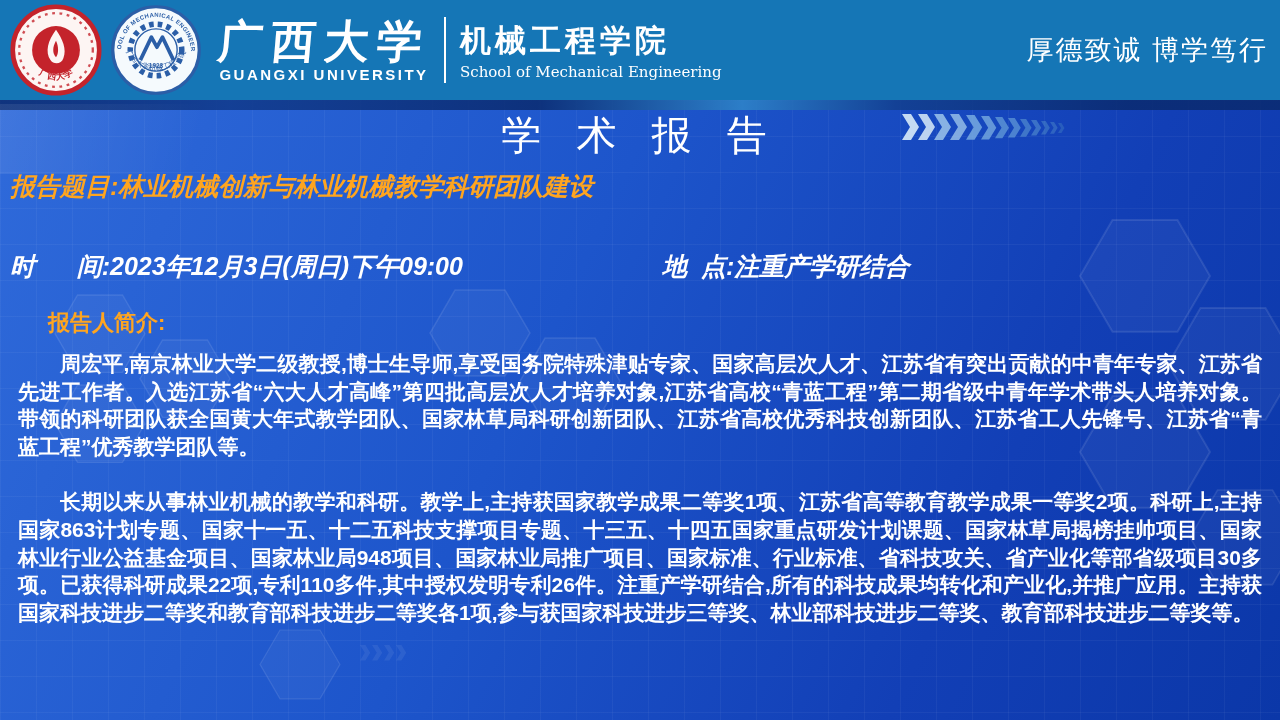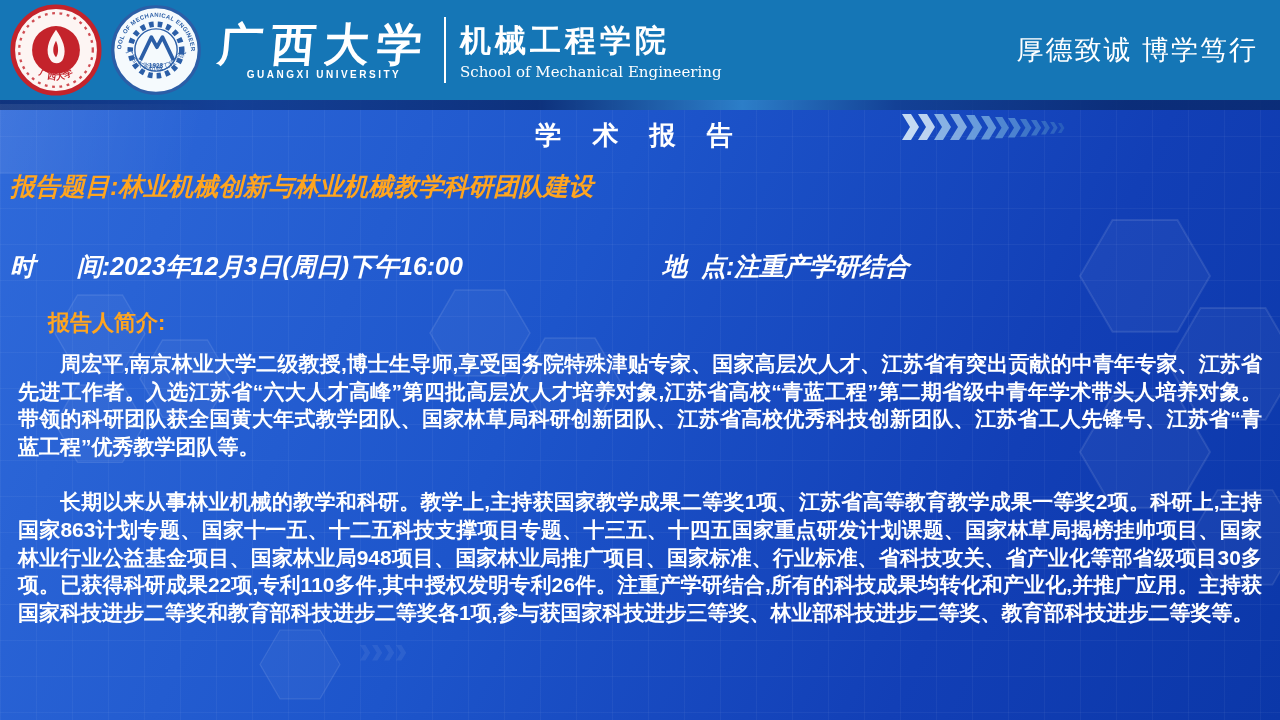--- a/index.html
+++ b/index.html
@@ -15,27 +15,27 @@
     display:flex;align-items:center;padding:0 0 0 10px;box-sizing:border-box;
   }
   .seal{width:92px;height:92px;flex:0 0 auto;}
   .seal + .seal{margin-left:8px;}
   .univ-block{margin-left:16px;display:flex;flex-direction:column;align-items:center;}
   .univ-cn{
     color:#fff;font-size:45px;line-height:48px;font-weight:bold;
     font-family:"DejaVu Serif","Liberation Serif",serif;
     display:inline-block;transform:skewX(-5deg);letter-spacing:8px;
   }
-  .univ-en{color:#fff;font-size:10px;font-weight:bold;letter-spacing:2.5px;text-align:center;}
+  .univ-en{color:#fff;font-size:15px;font-weight:bold;letter-spacing:2.5px;text-align:center;}
   .hdr-divider{width:2px;height:66px;background:#fff;margin:0 14px;flex:0 0 auto;}
   .school-block{display:flex;flex-direction:column;}
   .school-cn{color:#fff;font-size:31px;line-height:40px;font-weight:bold;letter-spacing:4px;
     font-family:"DejaVu Serif","Liberation Serif",serif;}
   .school-en{color:#fff;font-size:15px;margin-top:3px;font-family:"DejaVu Serif","Liberation Serif",serif;}
-  .motto{margin-left:auto;padding-right:22px;color:#fff;font-size:27px;letter-spacing:2px;font-weight:500;}
+  .motto{margin-left:auto;padding-right:12px;color:#fff;font-size:27px;letter-spacing:2px;font-weight:500;}
   
   .poster{
     position:absolute;top:100px;left:0;width:1280px;height:620px;
     background:
       repeating-linear-gradient(to right, rgba(255,255,255,.045) 0 1px, transparent 1px 36px),
       repeating-linear-gradient(to bottom, rgba(255,255,255,.045) 0 1px, transparent 1px 36px),
       linear-gradient(115deg,#2f6ada 0%,#1d55cb 42%,#123fb6 75%,#0b37a8 100%);
   }
   .top-strip{
     position:absolute;top:0;left:0;width:1280px;height:10px;
@@ -43,21 +43,21 @@
     opacity:.85;
   }
   .streak{
     position:absolute;top:4px;left:-30px;width:320px;height:70px;
     background:linear-gradient(70deg,rgba(255,255,255,.10),rgba(255,255,255,0) 70%);
     transform:skewX(-30deg);
   }
   .deco{position:absolute;inset:0;pointer-events:none;}
   
   .banner{position:absolute;top:10px;left:0;width:1280px;height:50px;text-align:center;}
-  .banner-title{font-size:26px;font-weight:bold;color:#fff;letter-spacing:12px;line-height:50px;}
+  .banner-title{font-size:40px;font-weight:normal;color:#fff;letter-spacing:12px;line-height:50px;}
   .chevrons{position:absolute;top:12px;left:902px;}
   
   .detail-row{position:absolute;left:10px;width:1262px;color:#fff;font-weight:bold;
     font-size:25px;line-height:40px;font-style:italic;}
   .detail-row span{white-space:pre;}
   .row-topic{top:66px;color:#FFA51F;}
   .row-speaker{top:106px;}
   .row-time{top:146px;}
   .place-seg{position:absolute;left:652px;top:0;}
   
@@ -163,21 +163,21 @@
     <path transform="translate(148,10) scale(0.45)" fill="#4f8cca" opacity=".45" d="M0,0 L9,0 L17,13 L9,26 L0,26 L8,13 Z"></path>
     <path transform="translate(156,11) scale(0.38)" fill="#4585c4" opacity=".40" d="M0,0 L9,0 L17,13 L9,26 L0,26 L8,13 Z"></path>
   </svg>
 
   <div class="detail-row row-topic">
     <span>报告题目:</span><span>林业机械创新与林业机械教学科研团队建设</span>
   </div>
 
 
   <div class="detail-row row-time">
-    <span>时      间:</span><span>2023年12月3日(周日)下午16:00</span>
+    <span>时      间:</span><span>2023年12月3日(周日)下午09:00</span>
     <span class="place-seg"><span>地  点:</span><span>注重产学研结合</span></span>
   </div>
 
   <div class="bio-heading">报告人简介:</div>
   <div class="bio">
     <p>周宏平,南京林业大学二级教授,博士生导师,享受国务院特殊津贴专家、国家高层次人才、江苏省有突出贡献的中青年专家、江苏省先进工作者。入选江苏省“六大人才高峰”第四批高层次人才培养对象,江苏省高校“青蓝工程”第二期省级中青年学术带头人培养对象。带领的科研团队获全国黄大年式教学团队、国家林草局科研创新团队、江苏省高校优秀科技创新团队、江苏省工人先锋号、江苏省“青蓝工程”优秀教学团队等。</p>
     <p>长期以来从事林业机械的教学和科研。教学上,主持获国家教学成果二等奖1项、江苏省高等教育教学成果一等奖2项。科研上,主持国家863计划专题、国家十一五、十二五科技支撑项目专题、十三五、十四五国家重点研发计划课题、国家林草局揭榜挂帅项目、国家林业行业公益基金项目、国家林业局948项目、国家林业局推广项目、国家标准、行业标准、省科技攻关、省产业化等部省级项目30多项。已获得科研成果22项,专利110多件,其中授权发明专利26件。注重产学研结合,所有的科技成果均转化和产业化,并推广应用。主持获国家科技进步二等奖和教育部科技进步二等奖各1项,参与获国家科技进步三等奖、林业部科技进步二等奖、教育部科技进步二等奖等。</p>
   </div>
 </div>
 

